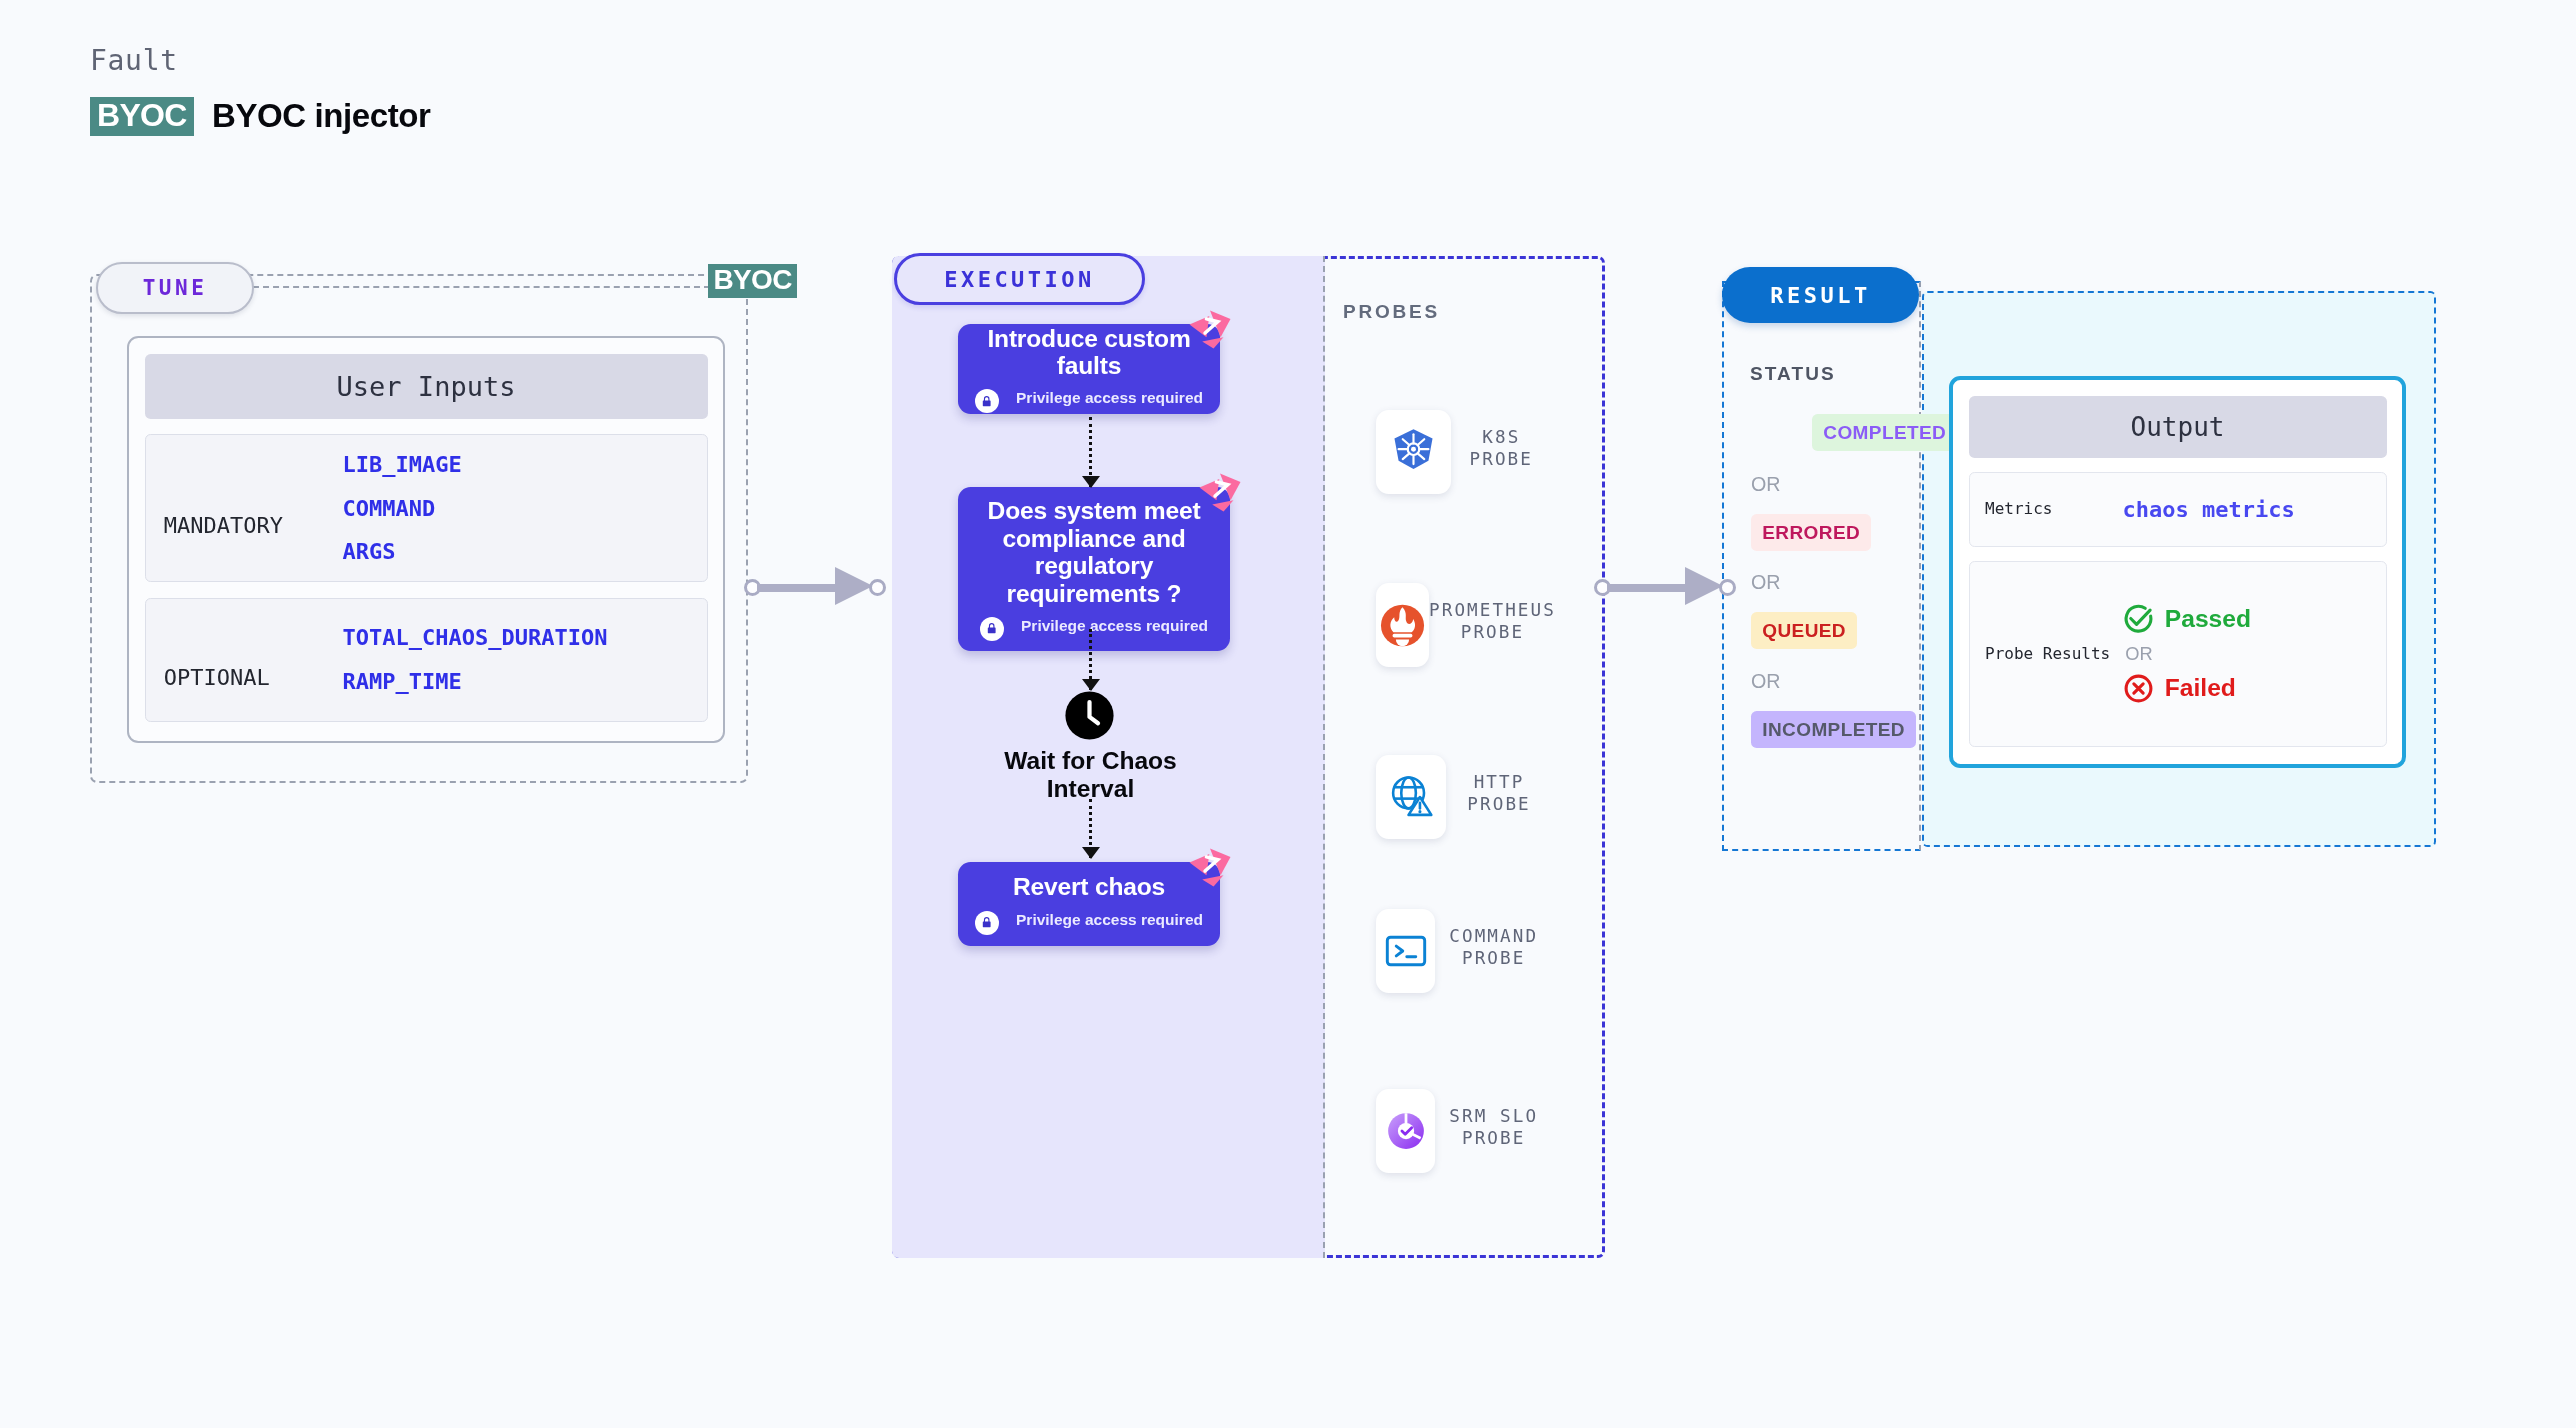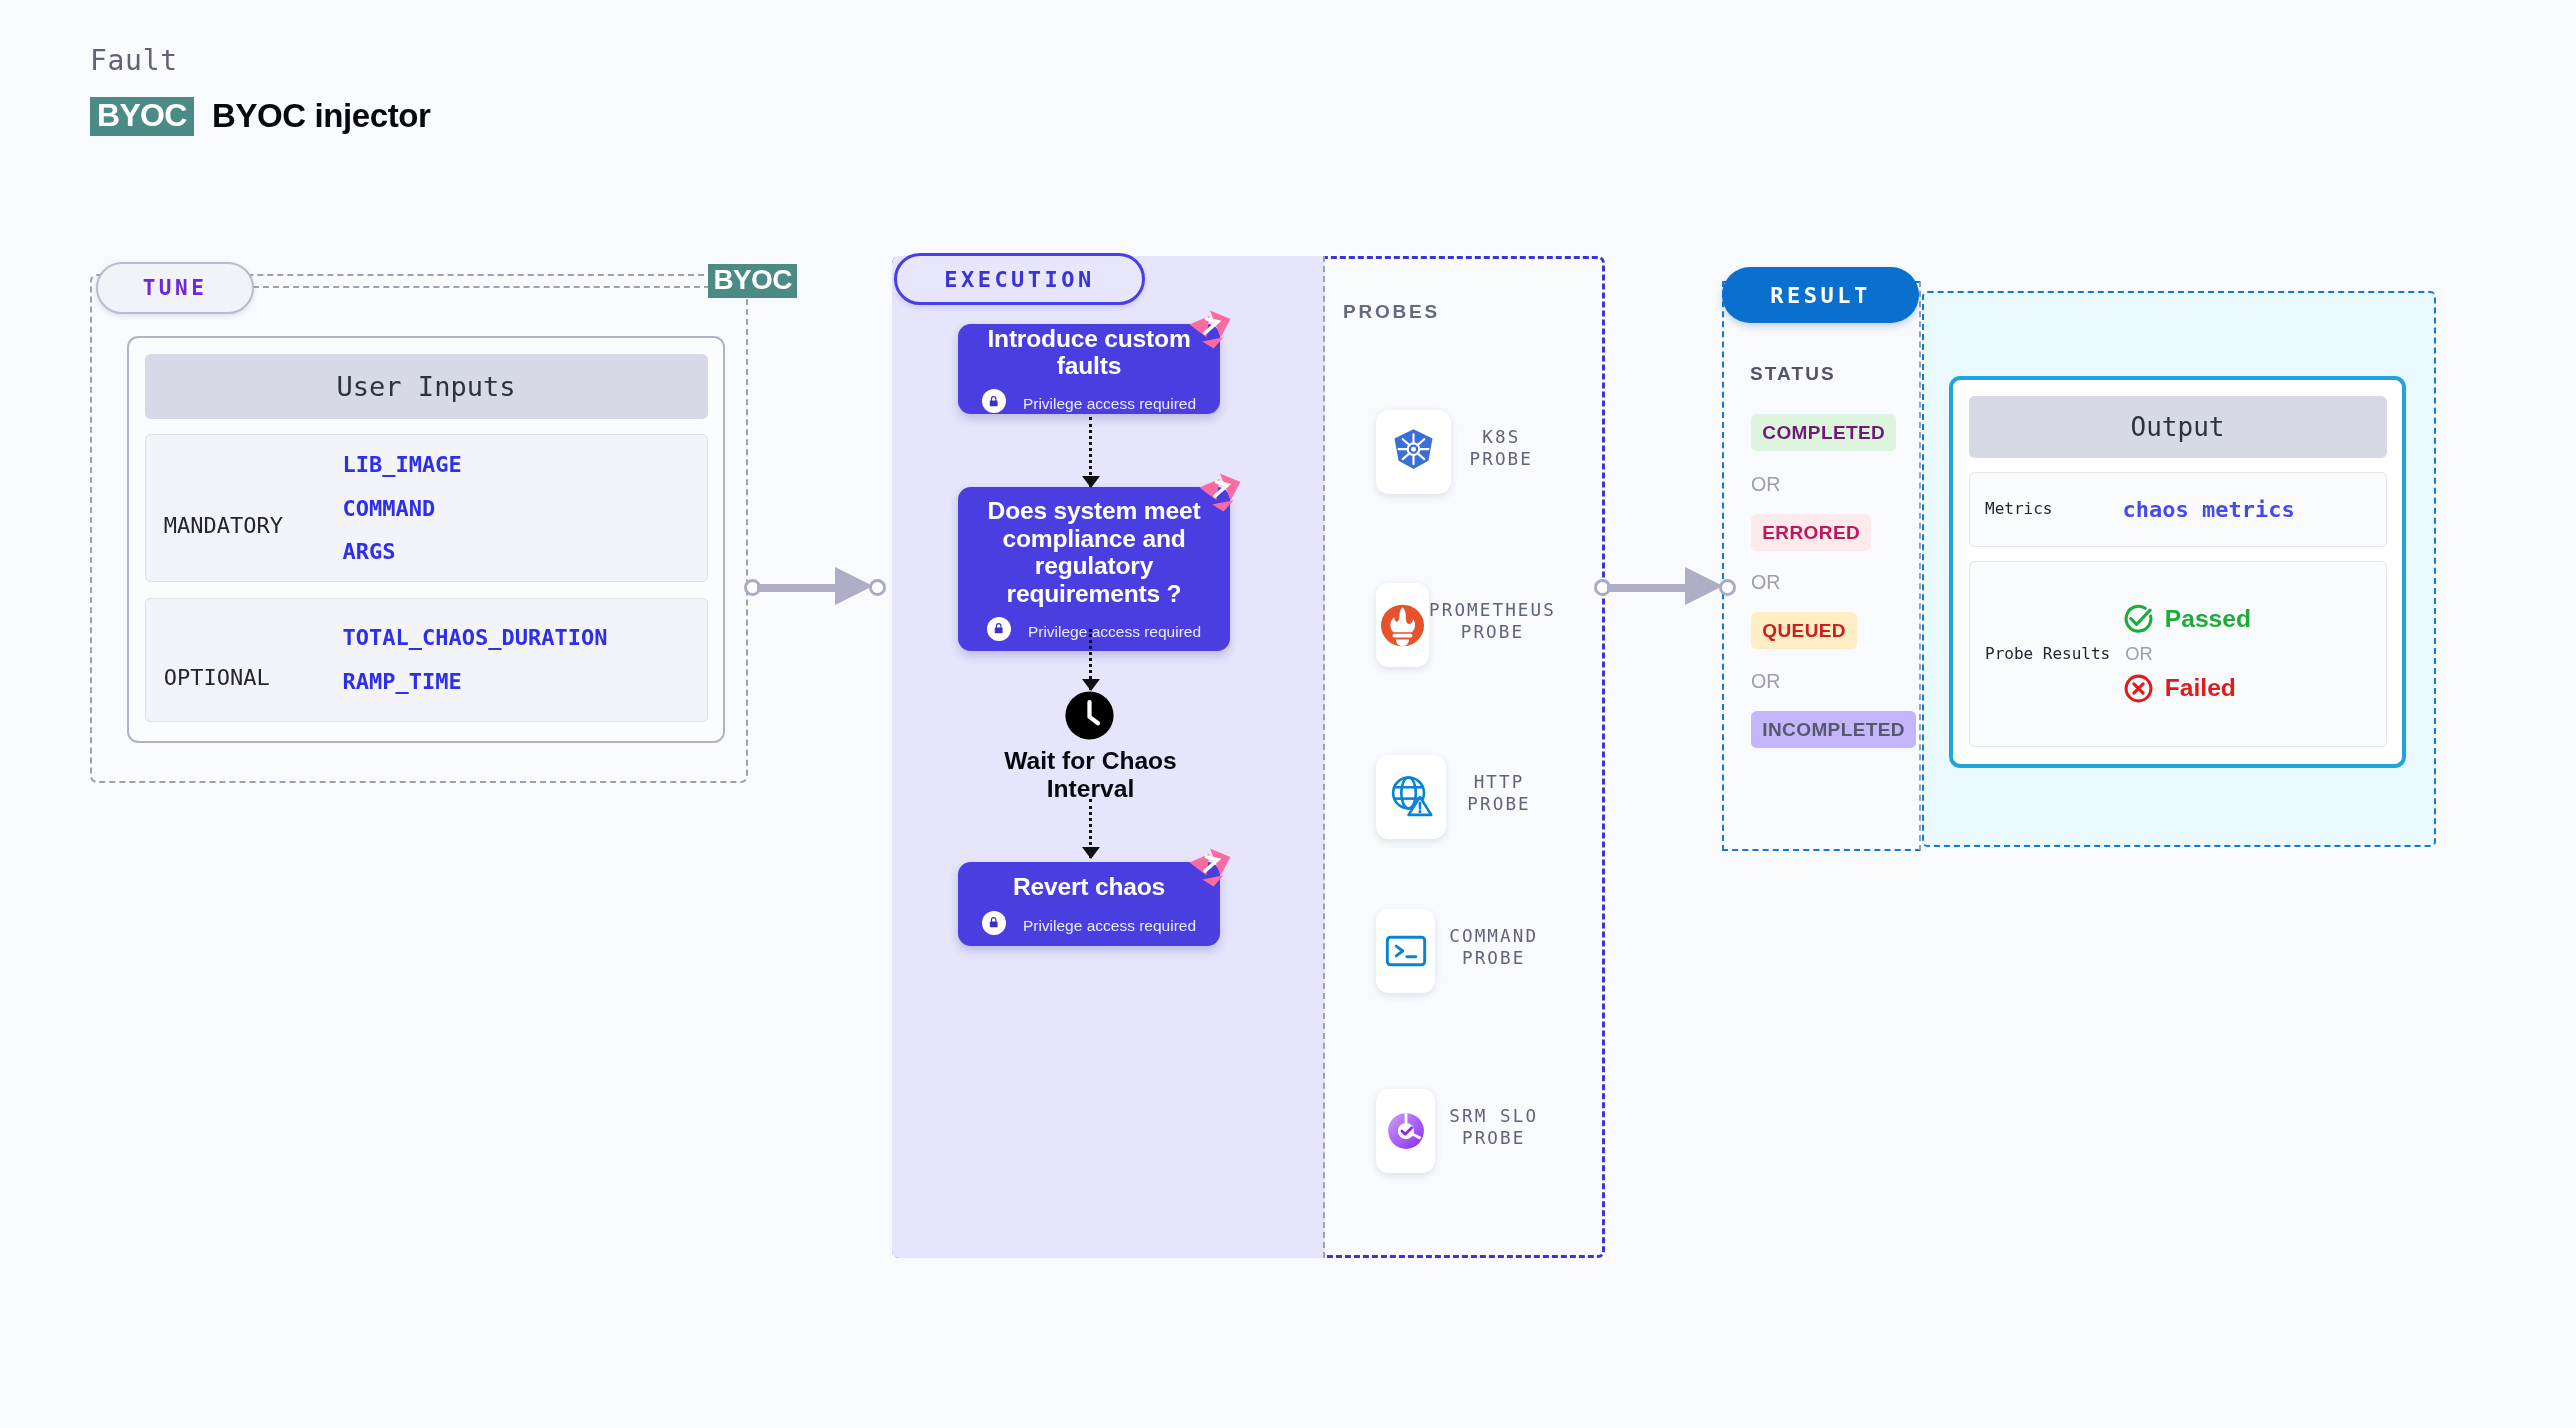--- a/index.html
+++ b/index.html
@@ -115,21 +115,21 @@
   .fault-box {
     position: absolute; background: #4a3ee0; border-radius: 12.7px;
     box-shadow: 0 4.9px 9.9px rgba(45,40,130,.22);
     display: flex; flex-direction: column; align-items: center; justify-content: center;
     padding: 9.9px 12.7px;
   }
   .fault-title {
     color: #ffffff; font-weight: bold; font-size: 24.6px; text-align: center;
     line-height: 1.12; letter-spacing: -0.2px;
   }
-  .priv-row { display: flex; align-items: flex-end; gap: 17px; margin-top: 9.9px; }
+  .priv-row { display: flex; align-items: flex-start; gap: 17px; margin-top: 9.9px; font-weight: bold; }
   .lock-icon {
     width: 24px; height: 24px; border-radius: 50%; background: #fff;
     display: flex; align-items: center; justify-content: center;
   }
   .lock-icon svg { width: 13.4px; height: 13.4px; display: block; }
   .priv-text { color: #ebeaff; font-size: 15.5px; }
 
   .litmus-badge { position: absolute; right: -12px; top: -15.5px; width: 44px; height: 41px; }
 
   #fault-box-1 { left: 958px; top: 324px; width: 262px; height: 90px; }
@@ -188,21 +188,21 @@
   }
   #status-label {
     position: absolute; left: 1750px; top: 363px;
     font-size: 19px; font-weight: bold; color: #4f5564; letter-spacing: 2.1px;
   }
   .status-chip {
     position: absolute; border-radius: 5.6px; font-weight: bold; font-size: 19px;
     padding: 7.7px 11.3px; letter-spacing: 0.4px;
   }
   .or-text { position: absolute; font-size: 19.7px; color: #9aa0ad; }
-  #chip-completed { left: 1751px; top: 414px; background: #ddf5dd; color: #701a75; }
+  #chip-completed { left: 1812px; top: 414px; background: #ddf5dd; color: #8b5cf6; }
   #or-1 { left: 1751px; top: 473px; }
   #chip-errored { left: 1751px; top: 514px; background: #fdeaea; color: #be185d; }
   #or-2 { left: 1751px; top: 571px; }
   #chip-queued { left: 1751px; top: 612px; background: #fdeec4; color: #cb2020; }
   #or-3 { left: 1751px; top: 670px; }
   #chip-incompleted { left: 1751px; top: 711px; background: #c4b5fd; color: #55596a; }
 
   #output-region {
     position: absolute; left: 1922px; top: 291px; width: 514px; height: 556px;
     background: #eaf9fd; border: 2.8px dashed #1577d4; border-radius: 5.6px;

